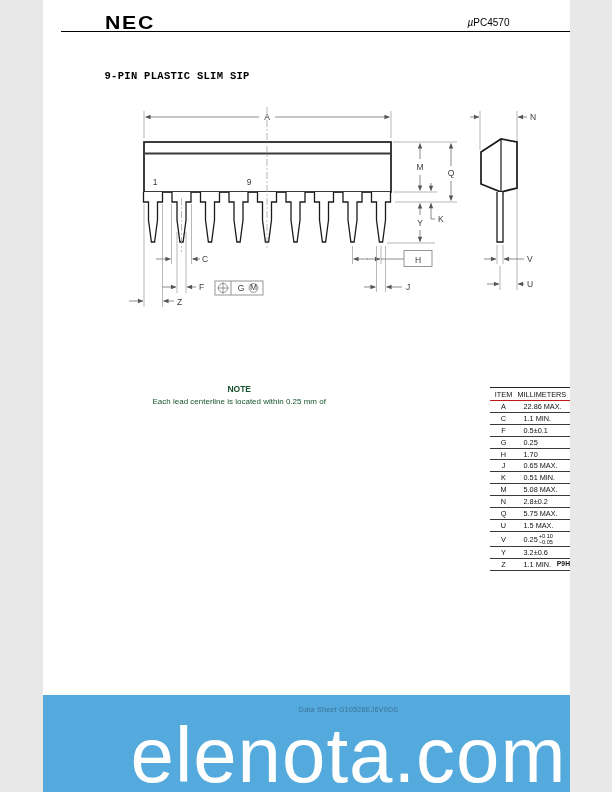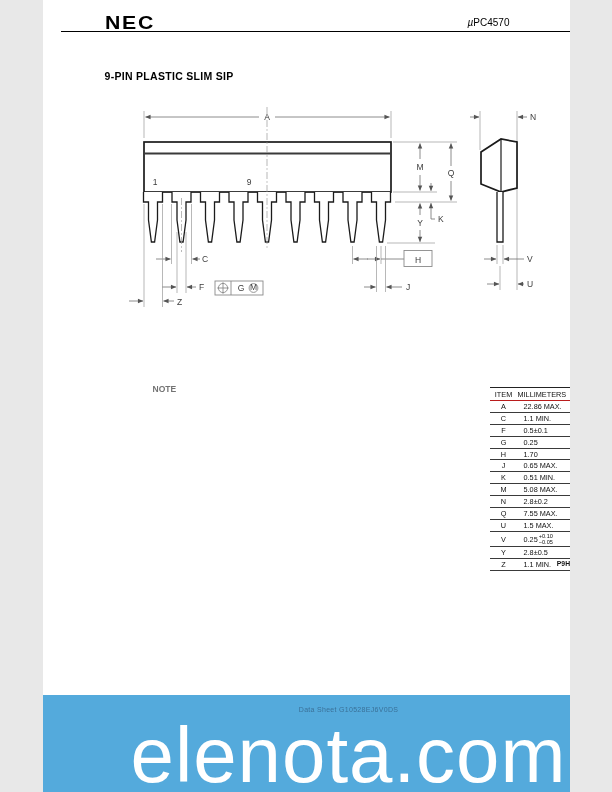--- a/index.html
+++ b/index.html
@@ -9,36 +9,36 @@
     overflow:hidden;
   }
   
   .nec-logo { position:absolute; left:62px; top:12px; font-size:19px; font-weight:bold;
               letter-spacing:1.5px; color:#000; transform:scaleX(1.12); transform-origin:left; }
   .part-no  { position:absolute; right:60px; top:17px; font-size:10px; font-weight:normal; color:#000;text-align:center; }
   .part-no .mu { font-style:italic; }
   .head-rule { position:absolute; left:18px; top:31px; width:574px; height:0;
                border-top:1.7px solid #000; }
   .doc-title { position:absolute; left:62px; top:70px; font-size:10.5px; font-weight:bold;
-               letter-spacing:0.3px; color:#000; }
+               letter-spacing:0.3px; color:#000;font-family:Liberation Mono, monospace; }
   
   .drawing { position:absolute; left:0; top:0; width:612px; height:612px; }
   .drawing text { font-family:"Liberation Sans", sans-serif; font-size:8.5px; fill:#3c3c3c; }
   .ext  { stroke:#9a9a9a; stroke-width:0.7; fill:none; }
   .dim  { stroke:#6f6f6f; stroke-width:0.8; fill:none; }
   .cl   { stroke:#9a9a9a; stroke-width:0.7; fill:none; stroke-dasharray:7 2.2 1.6 2.2; }
   .bodyln { stroke:#1b1b1b; stroke-width:1.7; fill:#ffffff; }
   .pinln  { stroke:#1b1b1b; stroke-width:1.3; fill:#ffffff; }
   .thickln { stroke:#3a3a3a; stroke-width:2.2; }
   .frame { stroke:#8a8a8a; stroke-width:0.9; fill:none; }
   .pinlabel { font-size:8px; fill:#222; }
   .smalltxt { font-size:7.5px; }
   .tinytxt  { font-size:6px; }
   
-  .note { position:absolute; left:110px; top:384px; color:#737373;text-align:center; }
+  .note { position:absolute; left:110px; top:384px; color:#14532d;text-align:center; }
   .note-h { font-size:8.5px; font-weight:bold; margin-bottom:3px; }
   .note-l { font-size:8px; line-height:10.5px; }
   
   .dimtable { position:absolute; left:447px; top:387px; width:110px;
               font-size:7.3px; color:#111; border-top:1.5px solid #222; }
   .t-head { display:flex; font-weight:normal; border-bottom:1px solid #b91c1c;
             height:12px; align-items:center; }
   .t-head .h-item { width:28px; text-align:center; }
   .t-head .h-mm   { flex:1; text-align:left; }
   .t-row { display:flex; border-bottom:0.9px solid #3a3a3a; height:10.9px; align-items:center; }
@@ -223,20 +223,21 @@
         <line class="ext" x1="457" y1="266" x2="457" y2="290"></line>
         <line class="dim" x1="444" y1="284" x2="456" y2="284" marker-end="url(#ar)"></line>
         <line class="dim" x1="481" y1="284" x2="475" y2="284" marker-end="url(#ar)"></line>
         <text x="484" y="287" text-anchor="start">U</text>
       </g>
     </g>
   </svg>
 
   <div class="note">
     <div class="note-h">NOTE</div>
+    <div class="note-l">Each lead centerline is located within 0.25 mm of</div>
   </div>
 
   <div class="dimtable">
     <div class="t-head">
       <div class="h-item">ITEM</div>
       <div class="h-mm">MILLIMETERS</div>
     </div>
     <div>
         <div class="t-row">
           <div class="t-item">A</div>
@@ -269,36 +270,36 @@
         <div class="t-row">
           <div class="t-item">M</div>
           <div class="t-val">5.08 MAX.</div>
         </div>
         <div class="t-row">
           <div class="t-item">N</div>
           <div class="t-val">2.8±0.2</div>
         </div>
         <div class="t-row">
           <div class="t-item">Q</div>
-          <div class="t-val">7.55 MAX.</div>
+          <div class="t-val">5.75 MAX.</div>
         </div>
         <div class="t-row">
           <div class="t-item">U</div>
           <div class="t-val">1.5 MAX.</div>
         </div>
         <div class="t-row tall">
           <div class="t-item">V</div>
           <div class="t-val">0.25<span class="tol">
               <span>+0.10</span>
               <span>−0.05</span>
             </span></div>
         </div>
         <div class="t-row">
           <div class="t-item">Y</div>
-          <div class="t-val">2.8±0.5</div>
+          <div class="t-val">3.2±0.6</div>
         </div>
         <div class="t-row">
           <div class="t-item">Z</div>
           <div class="t-val">1.1 MIN.</div>
         </div>
       </div>
   </div>
   <div class="draw-code">P9HA-254B-2</div>
 
   <div class="banner" style="background: rgb(84, 170, 220);">

